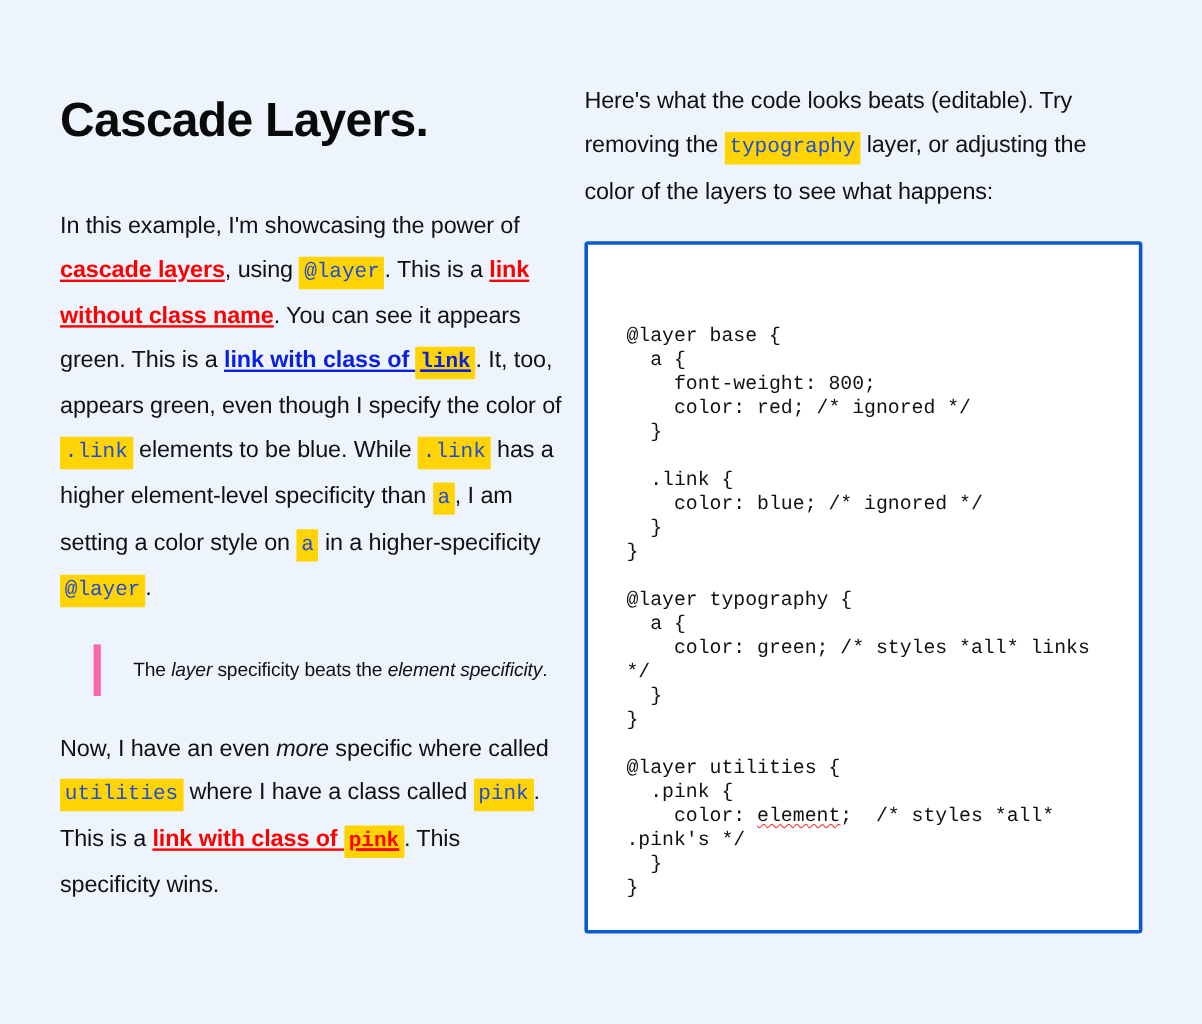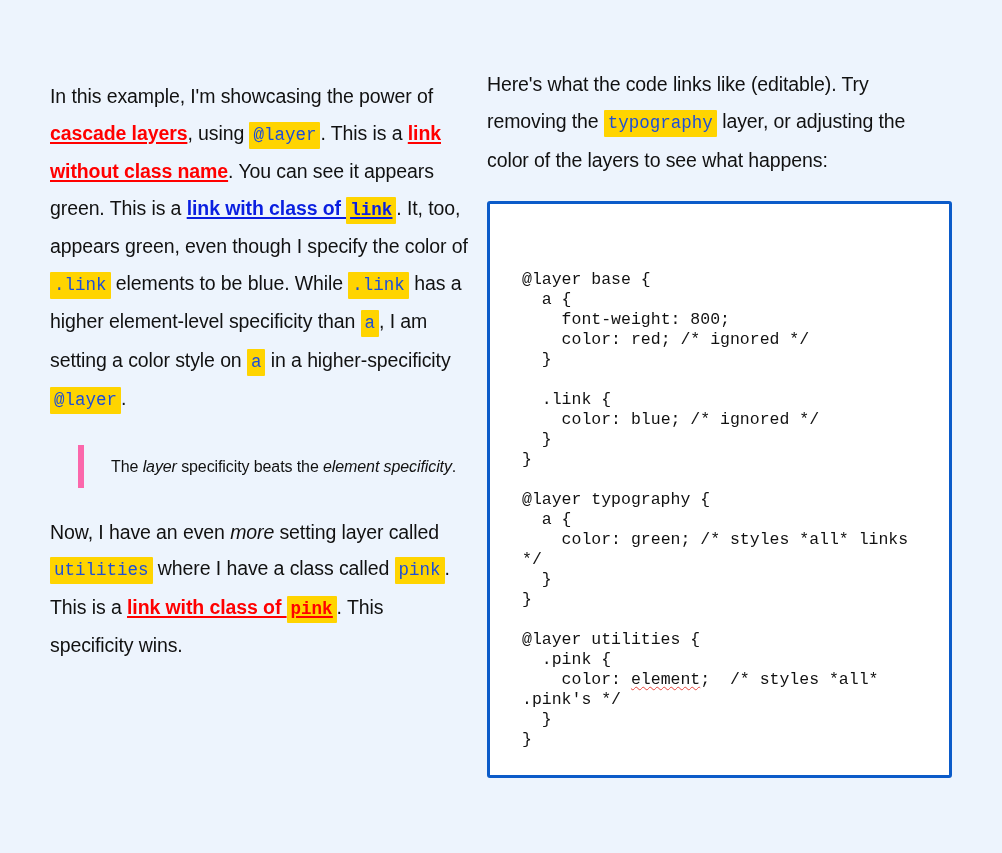--- a/index.html
+++ b/index.html
@@ -144,38 +144,39 @@
     text-underline-offset: 2px;
   }
 </style>
 </head>
 <body>
 
 <div class="page">
 
   <div class="col-left">
 
+    <h1 class="page-title">Cascade Layers.</h1>
 
     <div class="prose">
 
       <p><span>In this example, I'm showcasing the power of </span><a class="lnk lnk-red" href="#">cascade layers</a><span>, using </span><code class="inline">@layer</code><span>. This is a </span><a class="lnk lnk-red" href="#">link without class name</a><span>. You can see it appears green. This is a </span><a class="lnk lnk-blue" href="#"><span>link with class of </span><code class="inline">link</code></a><span>. It, too, appears green, even though I specify the color of </span><code class="inline">.link</code><span> elements to be blue. While </span><code class="inline">.link</code><span> has a higher element-level specificity than </span><code class="inline">a</code><span>, I am setting a color style on </span><code class="inline">a</code><span> in a higher-specificity </span><code class="inline">@layer</code><span>.</span></p>
 
       <blockquote class="quote">
         <p><span>The </span><em>layer</em><span> specificity beats the </span><em>element specificity</em><span>.</span></p>
       </blockquote>
 
-      <p><span>Now, I have an even </span><em>more</em><span> setting layer called </span><code class="inline">utilities</code><span> where I have a class called </span><code class="inline">pink</code><span>. This is a </span><a class="lnk lnk-red" href="#"><span>link with class of </span><code class="inline">pink</code></a><span>. This specificity wins.</span></p>
+      <p><span>Now, I have an even </span><em>more</em><span> specific where called </span><code class="inline">utilities</code><span> where I have a class called </span><code class="inline">pink</code><span>. This is a </span><a class="lnk lnk-red" href="#"><span>link with class of </span><code class="inline">pink</code></a><span>. This specificity wins.</span></p>
 
     </div>
   </div>
 
   <div class="col-right">
 
     <div class="intro">
-      <p><span>Here's what the code links like (editable). Try removing the </span><code class="inline">typography</code><span> layer, or adjusting the color of the layers to see what happens:</span></p>
+      <p><span>Here's what the code looks beats (editable). Try removing the </span><code class="inline">typography</code><span> layer, or adjusting the color of the layers to see what happens:</span></p>
     </div>
 
     <div class="code-panel">
       <pre class="code"><span>
 
 @layer base {
   a {
     font-weight: 800;
     color: red; /* ignored */
   }

